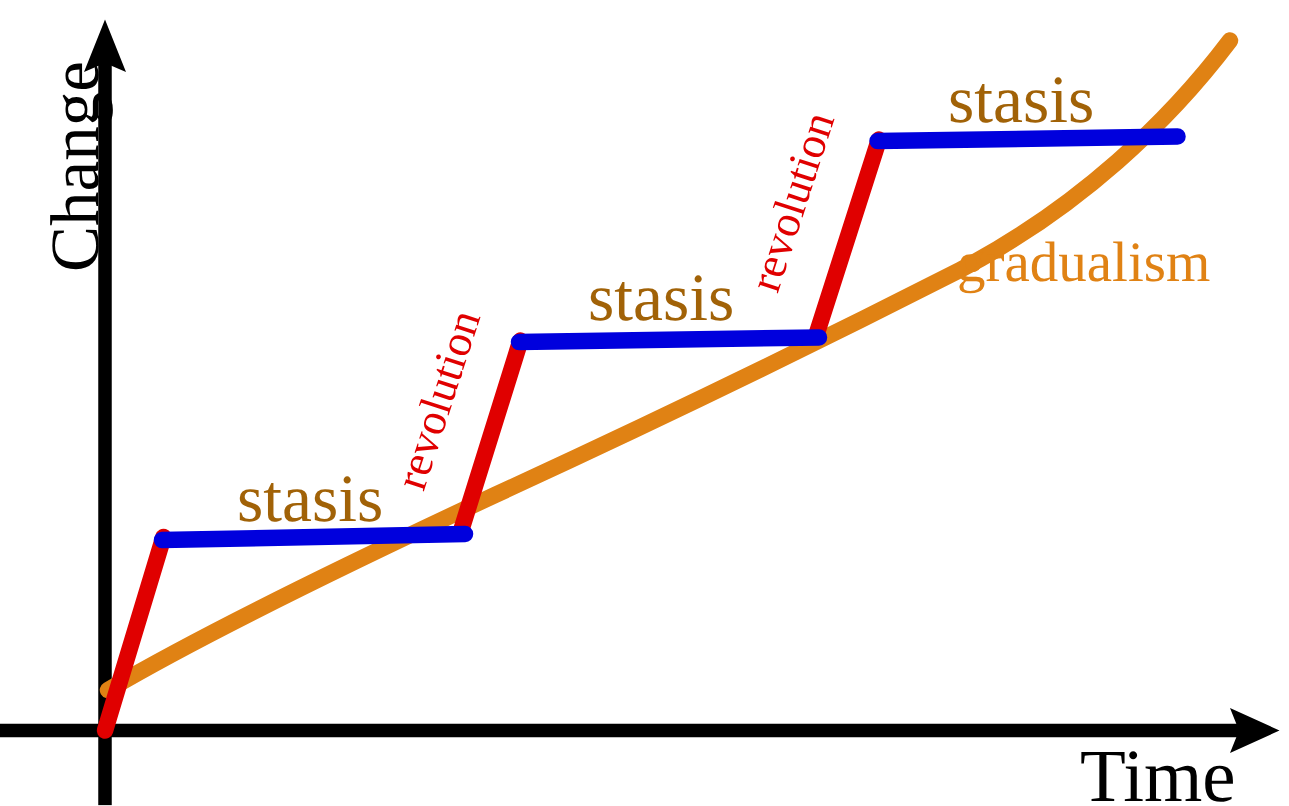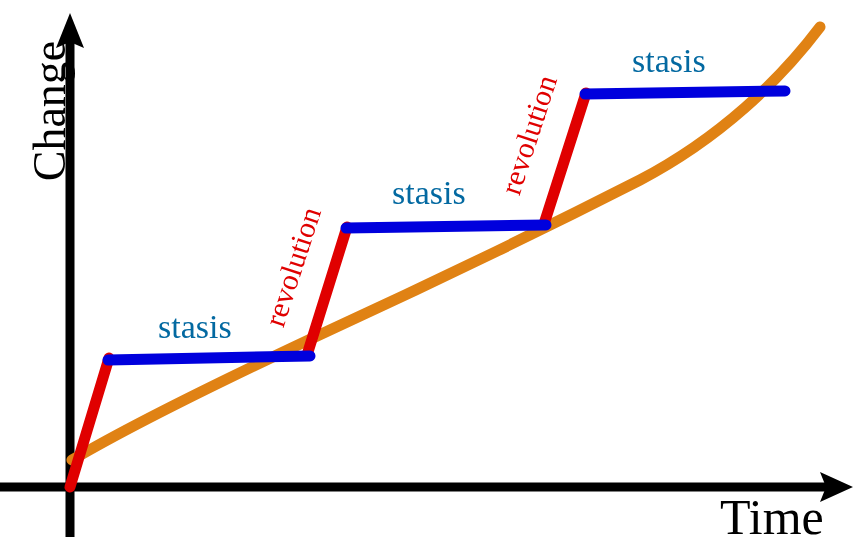--- a/index.html
+++ b/index.html
@@ -40,22 +40,22 @@
     transform: rotate(-90deg);
     transform-origin: 50% 50%;
   }
   #axis-label-time {
     left: 720px;
     top: 492px;
     font-size: 50px;
     color: #000000;
   }
   .stasis-label {
-    font-size: 34px;
-    color: #0369a1;
+    font-size: 45px;
+    color: #a16207;
   }
   #stasis-label-1 { left: 158px; top: 310px; }
   #stasis-label-2 { left: 392px; top: 176px; }
   #stasis-label-3 { left: 632px; top: 44px; }
   .revolution-label {
     font-size: 30px;
     color: #e00000;
     transform-origin: 0% 100%;
   }
   #revolution-label-1 {
@@ -108,14 +108,15 @@
   <div class="label stasis-label" id="stasis-label-1">stasis</div>
 
   <div class="label stasis-label" id="stasis-label-2">stasis</div>
 
   <div class="label stasis-label" id="stasis-label-3">stasis</div>
 
   <div class="label revolution-label" id="revolution-label-1">revolution</div>
 
   <div class="label revolution-label" id="revolution-label-2">revolution</div>
 
+  <div class="label" id="gradualism-label">gradualism</div>
 
 </div>
 
 </body></html>

